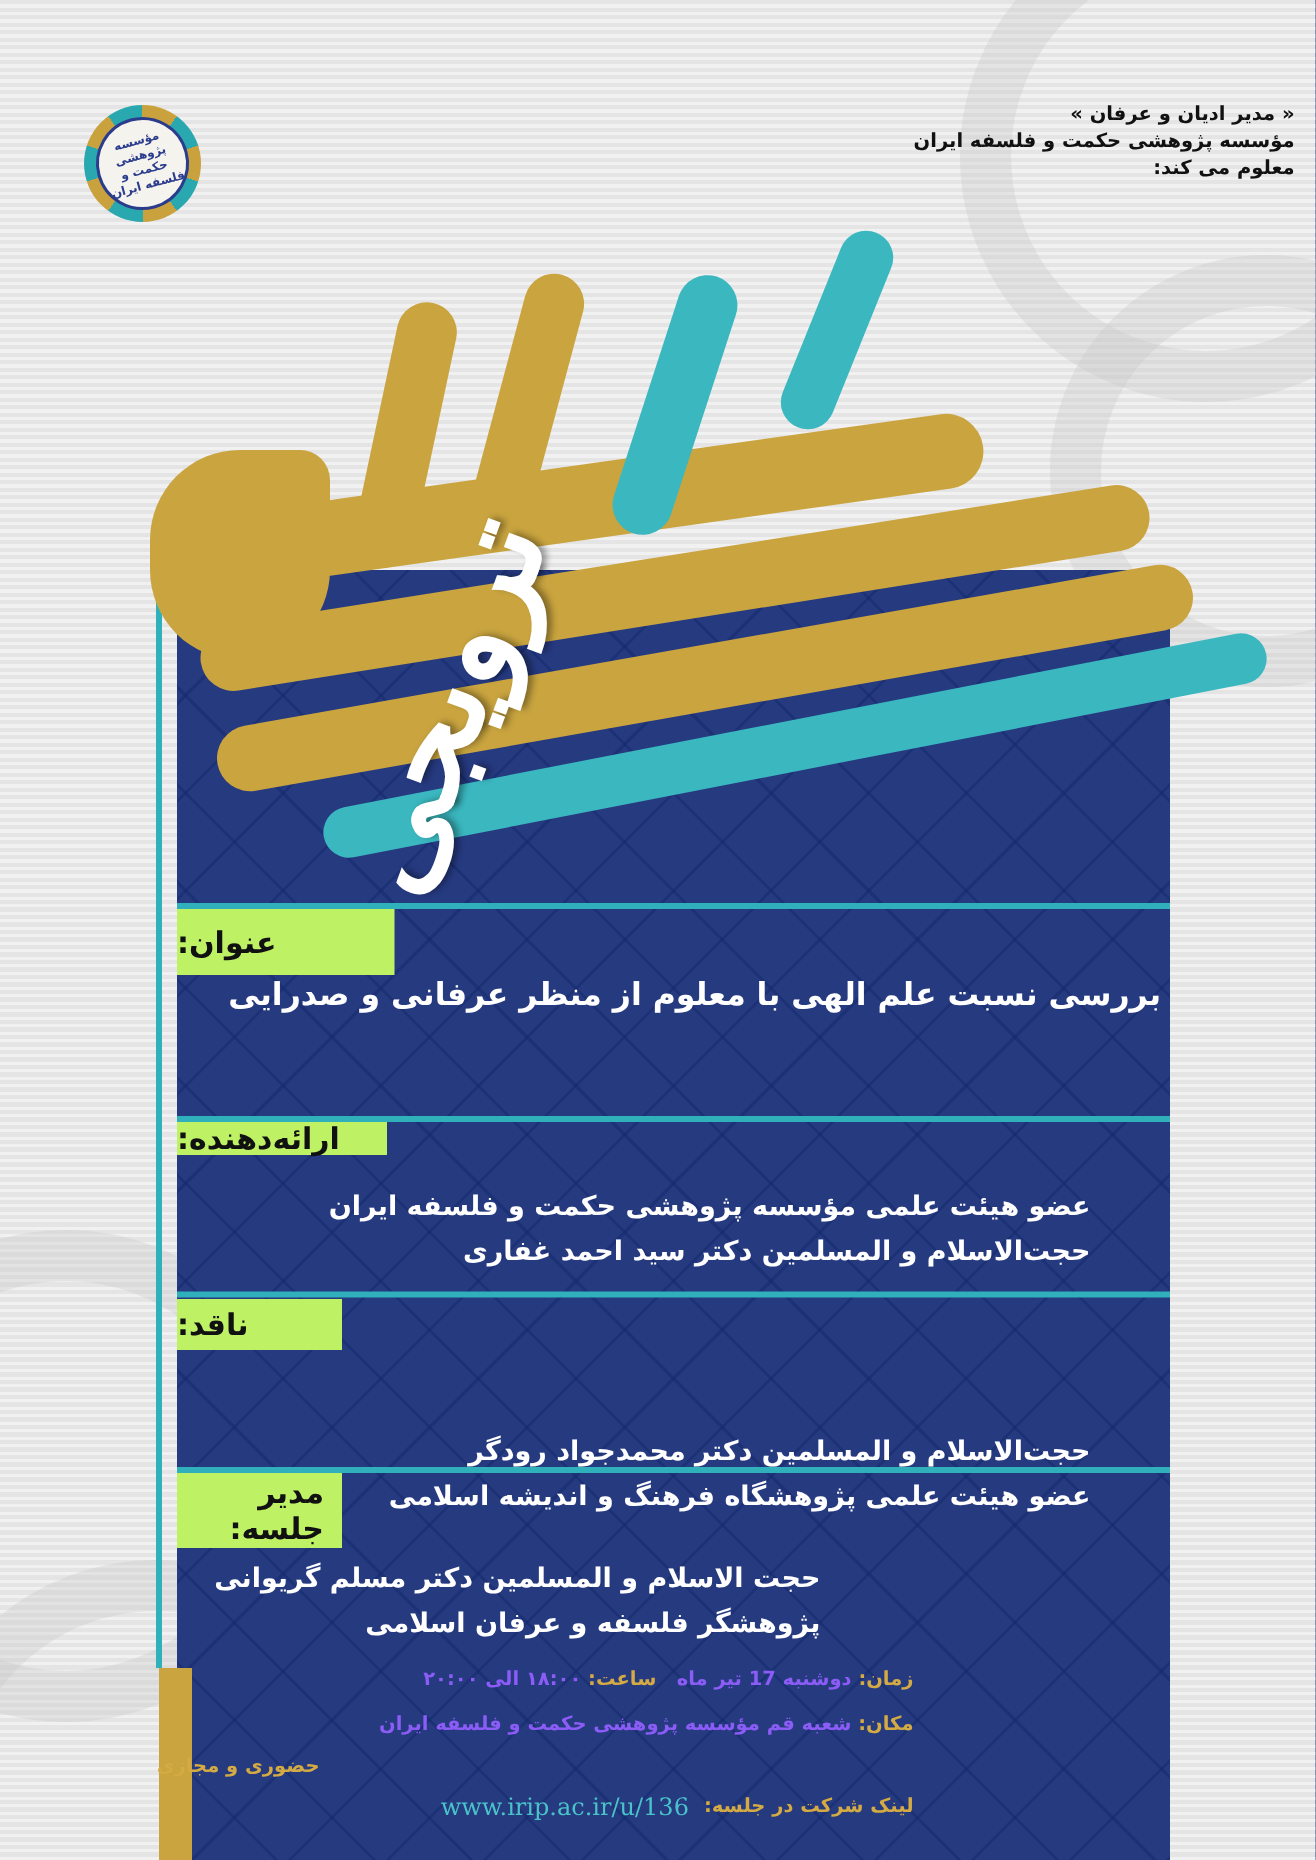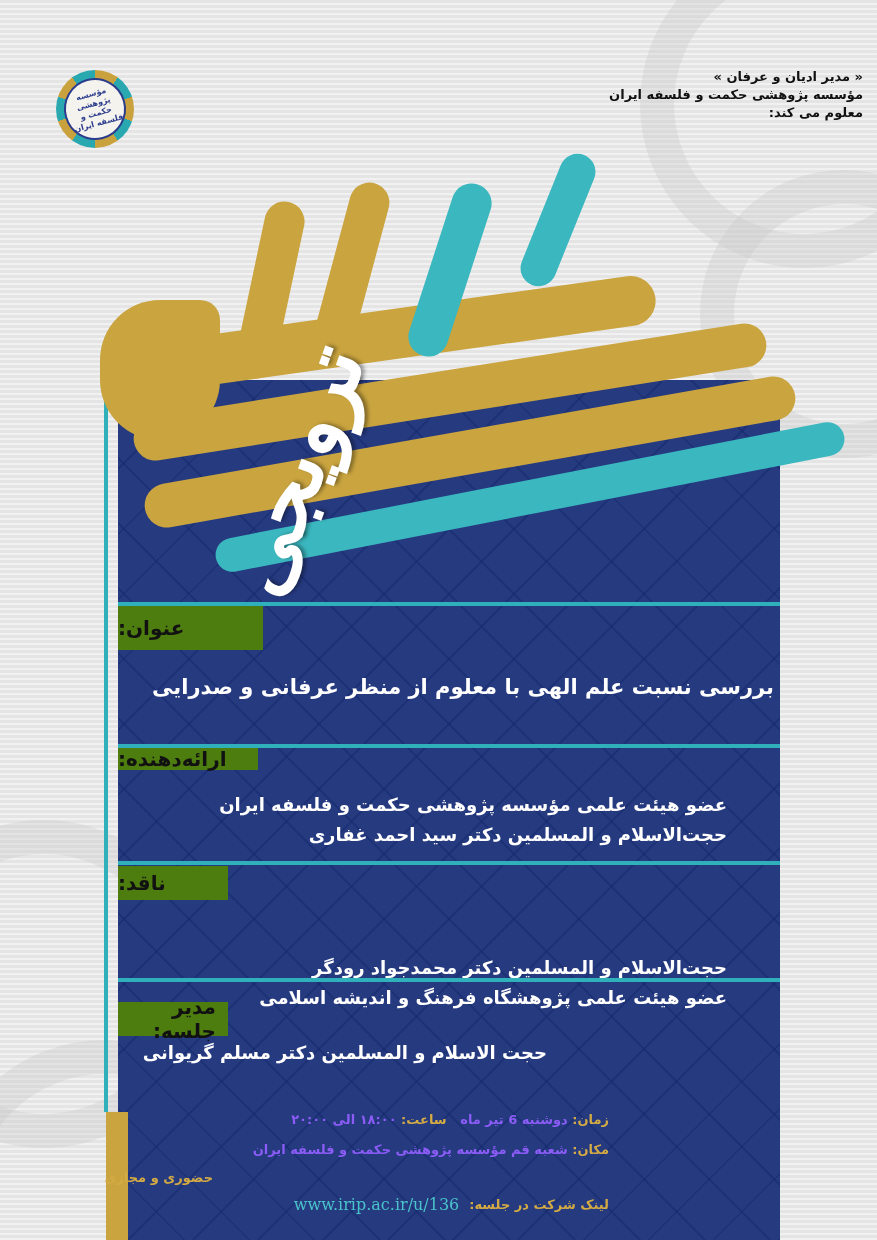--- a/index.html
+++ b/index.html
@@ -33,21 +33,21 @@
       repeating-linear-gradient(-45deg, rgba(20,40,110,0.5) 0 2px, transparent 2px 46px);
   }
   .calli { position:absolute; border-radius:60px; }
   .c-gold { background:#c9a43f; }
   .c-teal { background:#3ab7bf; }
   .calli-word {
     position:absolute; font-weight:bold; direction:rtl; font-family:"DejaVu Serif", serif;
   }
   .sep { position:absolute; left:118px; width:662px; height:4px; background:#2fb0bb; }
   .label-bar {
-    position:absolute; left:118px; background:#4d7c0f; color:#111; font-weight:bold;
+    position:absolute; left:118px; background:#bef264; color:#111; font-weight:bold;
     direction:rtl; text-align:right; font-size:20px; padding-right:12px; box-sizing:border-box;
     display:flex; align-items:center; justify-content:flex-end;
   }
   .body-text {
     position:absolute; right:110px; direction:rtl; text-align:right; color:#fff;
     font-size:18px; line-height:30px; font-weight:bold;
   }
   .title-text { font-size:21px; }
   .info {
     position:absolute; right:240px; direction:rtl; text-align:right; font-weight:bold; font-size:13px;
@@ -86,45 +86,46 @@
 <div class="calli c-gold" style="left:100px;top:300px;width:120px;height:140px;border-radius:60px 20px 60px 60px;"></div>
 <div class="calli c-teal" style="left:430px;top:180px;width:40px;height:180px;transform:rotate(18deg);"></div>
 <div class="calli c-teal" style="left:540px;top:150px;width:36px;height:140px;transform:rotate(22deg);"></div>
 <div class="calli c-gold" style="left:250px;top:200px;width:40px;height:180px;transform:rotate(12deg);"></div>
 <div class="calli c-gold" style="left:330px;top:180px;width:40px;height:190px;transform:rotate(15deg);"></div>
 <div class="calligraphy-word calli-word" style="left:300px;top:120px;font-size:62px;color:rgba(201,164,63,0.0);">سلسله کرسی های</div>
 <div class="calli-word" style="left:165px;top:420px;font-size:84px;color:#ffffff;transform:rotate(-70deg);text-shadow:2px 3px 4px rgba(0,0,0,0.35);">ترویجی</div>
 
 <div class="sep" style="top:602px;"></div>
 <div class="label-bar" style="top:606px;width:145px;height:44px;">عنوان:</div>
-<div class="body-text title-text" style="top:672px;right:103px;">بررسی نسبت علم الهی با معلوم از منظر عرفانی و صدرایی</div>
+<div class="body-text title-text" style="top:648px;right:103px;">بررسی نسبت علم الهی با معلوم از منظر عرفانی و صدرایی</div>
 
 <div class="sep" style="top:744px;"></div>
 <div class="label-bar" style="top:748px;width:140px;height:22px;">ارائه‌دهنده:</div>
 <div class="body-text" style="top:790px;right:150px;">
   <div>عضو هیئت علمی مؤسسه پژوهشی حکمت و فلسفه ایران</div>
   <div>حجت‌الاسلام و المسلمین دکتر سید احمد غفاری</div>
 </div>
 
 <div class="sep" style="top:861px;"></div>
 <div class="label-bar" style="top:866px;width:110px;height:34px;">ناقد:</div>
 <div class="body-text" style="top:953px;right:150px;">
   <div>حجت‌الاسلام و المسلمین دکتر محمدجواد رودگر</div>
   <div>عضو هیئت علمی پژوهشگاه فرهنگ و اندیشه اسلامی</div>
 </div>
 
 <div class="sep" style="top:978px;"></div>
-<div class="label-bar" style="top:982px;width:110px;height:34px;margin-top:20px;">مدیر جلسه:</div>
+<div class="label-bar" style="top:982px;width:110px;height:50px;">مدیر جلسه:</div>
 <div class="body-text" style="top:1038px;right:330px;">
   <div>حجت الاسلام و المسلمین دکتر مسلم گریوانی</div>
+  <div>پژوهشگر فلسفه و عرفان اسلامی</div>
 </div>
 
 <div class="info" style="top:1112px;right:268px;">
   <span class="gold-t">زمان:</span>
-  <span class="teal-t">دوشنبه 6 تیر ماه</span>
+  <span class="teal-t">دوشنبه 17 تیر ماه</span>
   &nbsp;
   <span class="gold-t">ساعت:</span>
   <span class="teal-t">۱۸:۰۰ الی ۲۰:۰۰</span>
 </div>
 <div class="info" style="top:1142px;right:268px;margin-left:44px;">
   <span class="gold-t">مکان:</span>
   <span class="teal-t">شعبه قم مؤسسه پژوهشی حکمت و فلسفه ایران</span>
 </div>
 <div class="info gold-t" style="top:1170px;right:664px;">حضوری و مجازی</div>
 <div class="info" style="top:1195px;right:268px;display:flex;align-items:center;gap:10px;">

